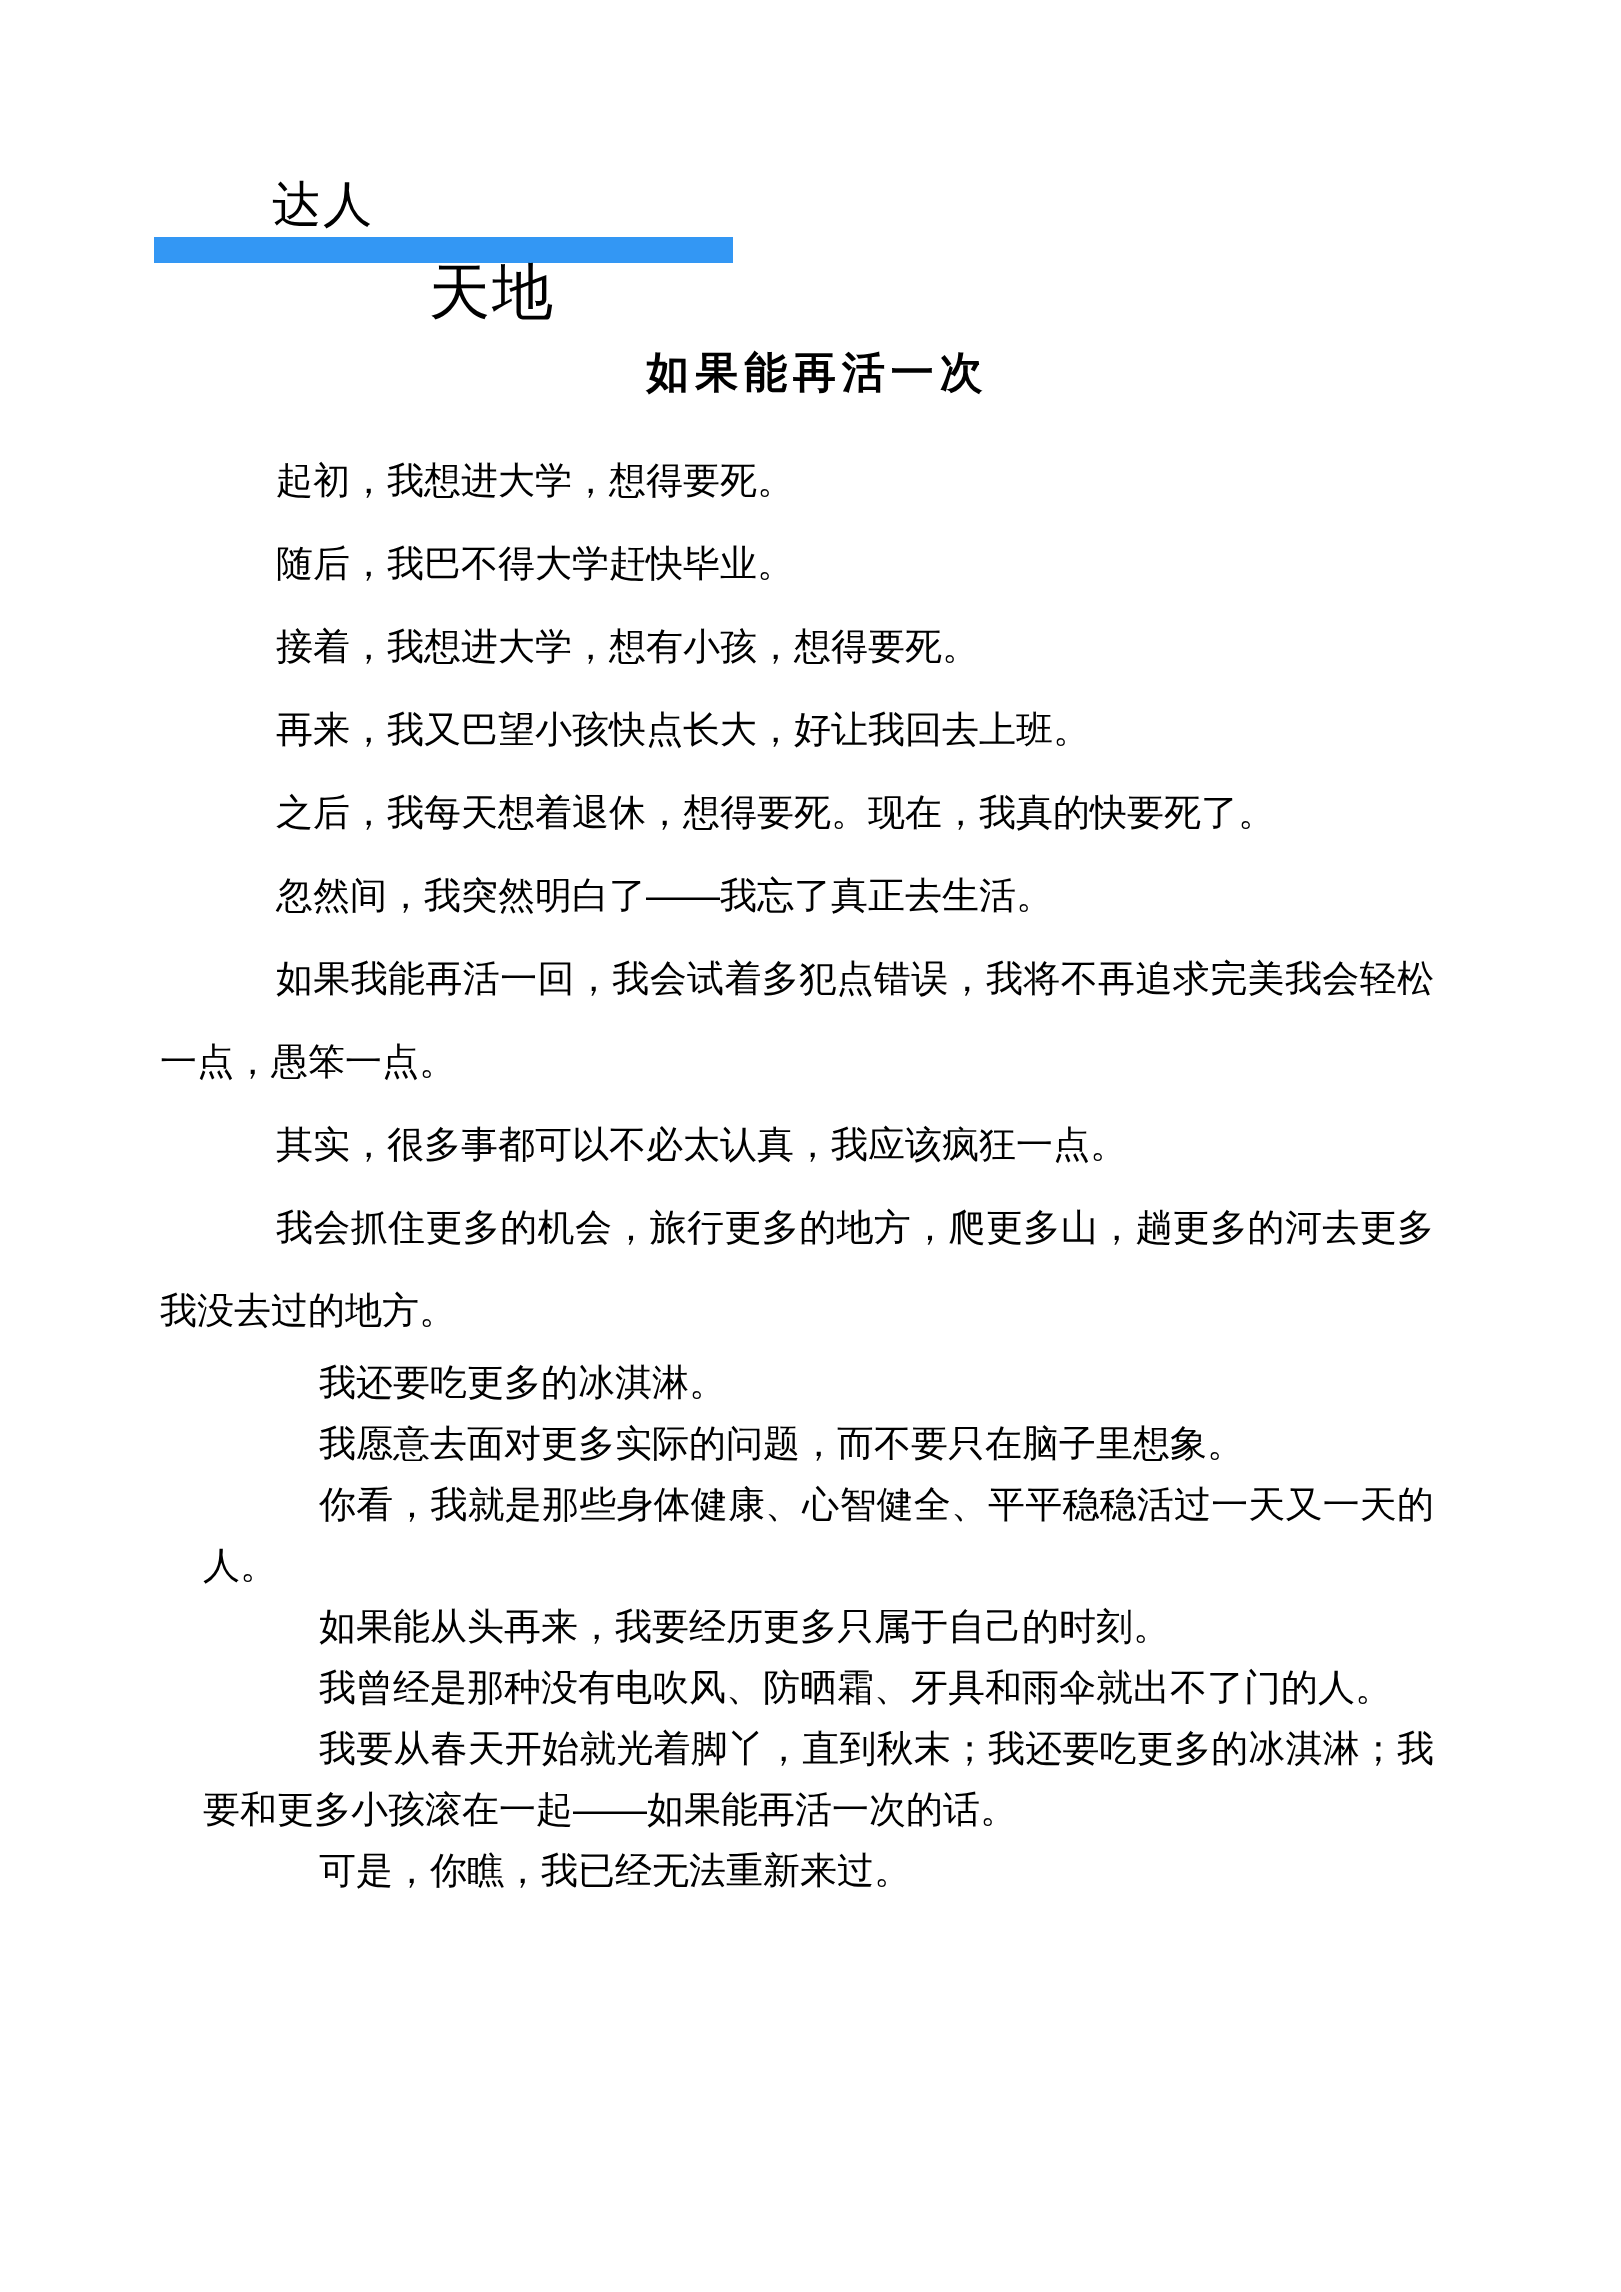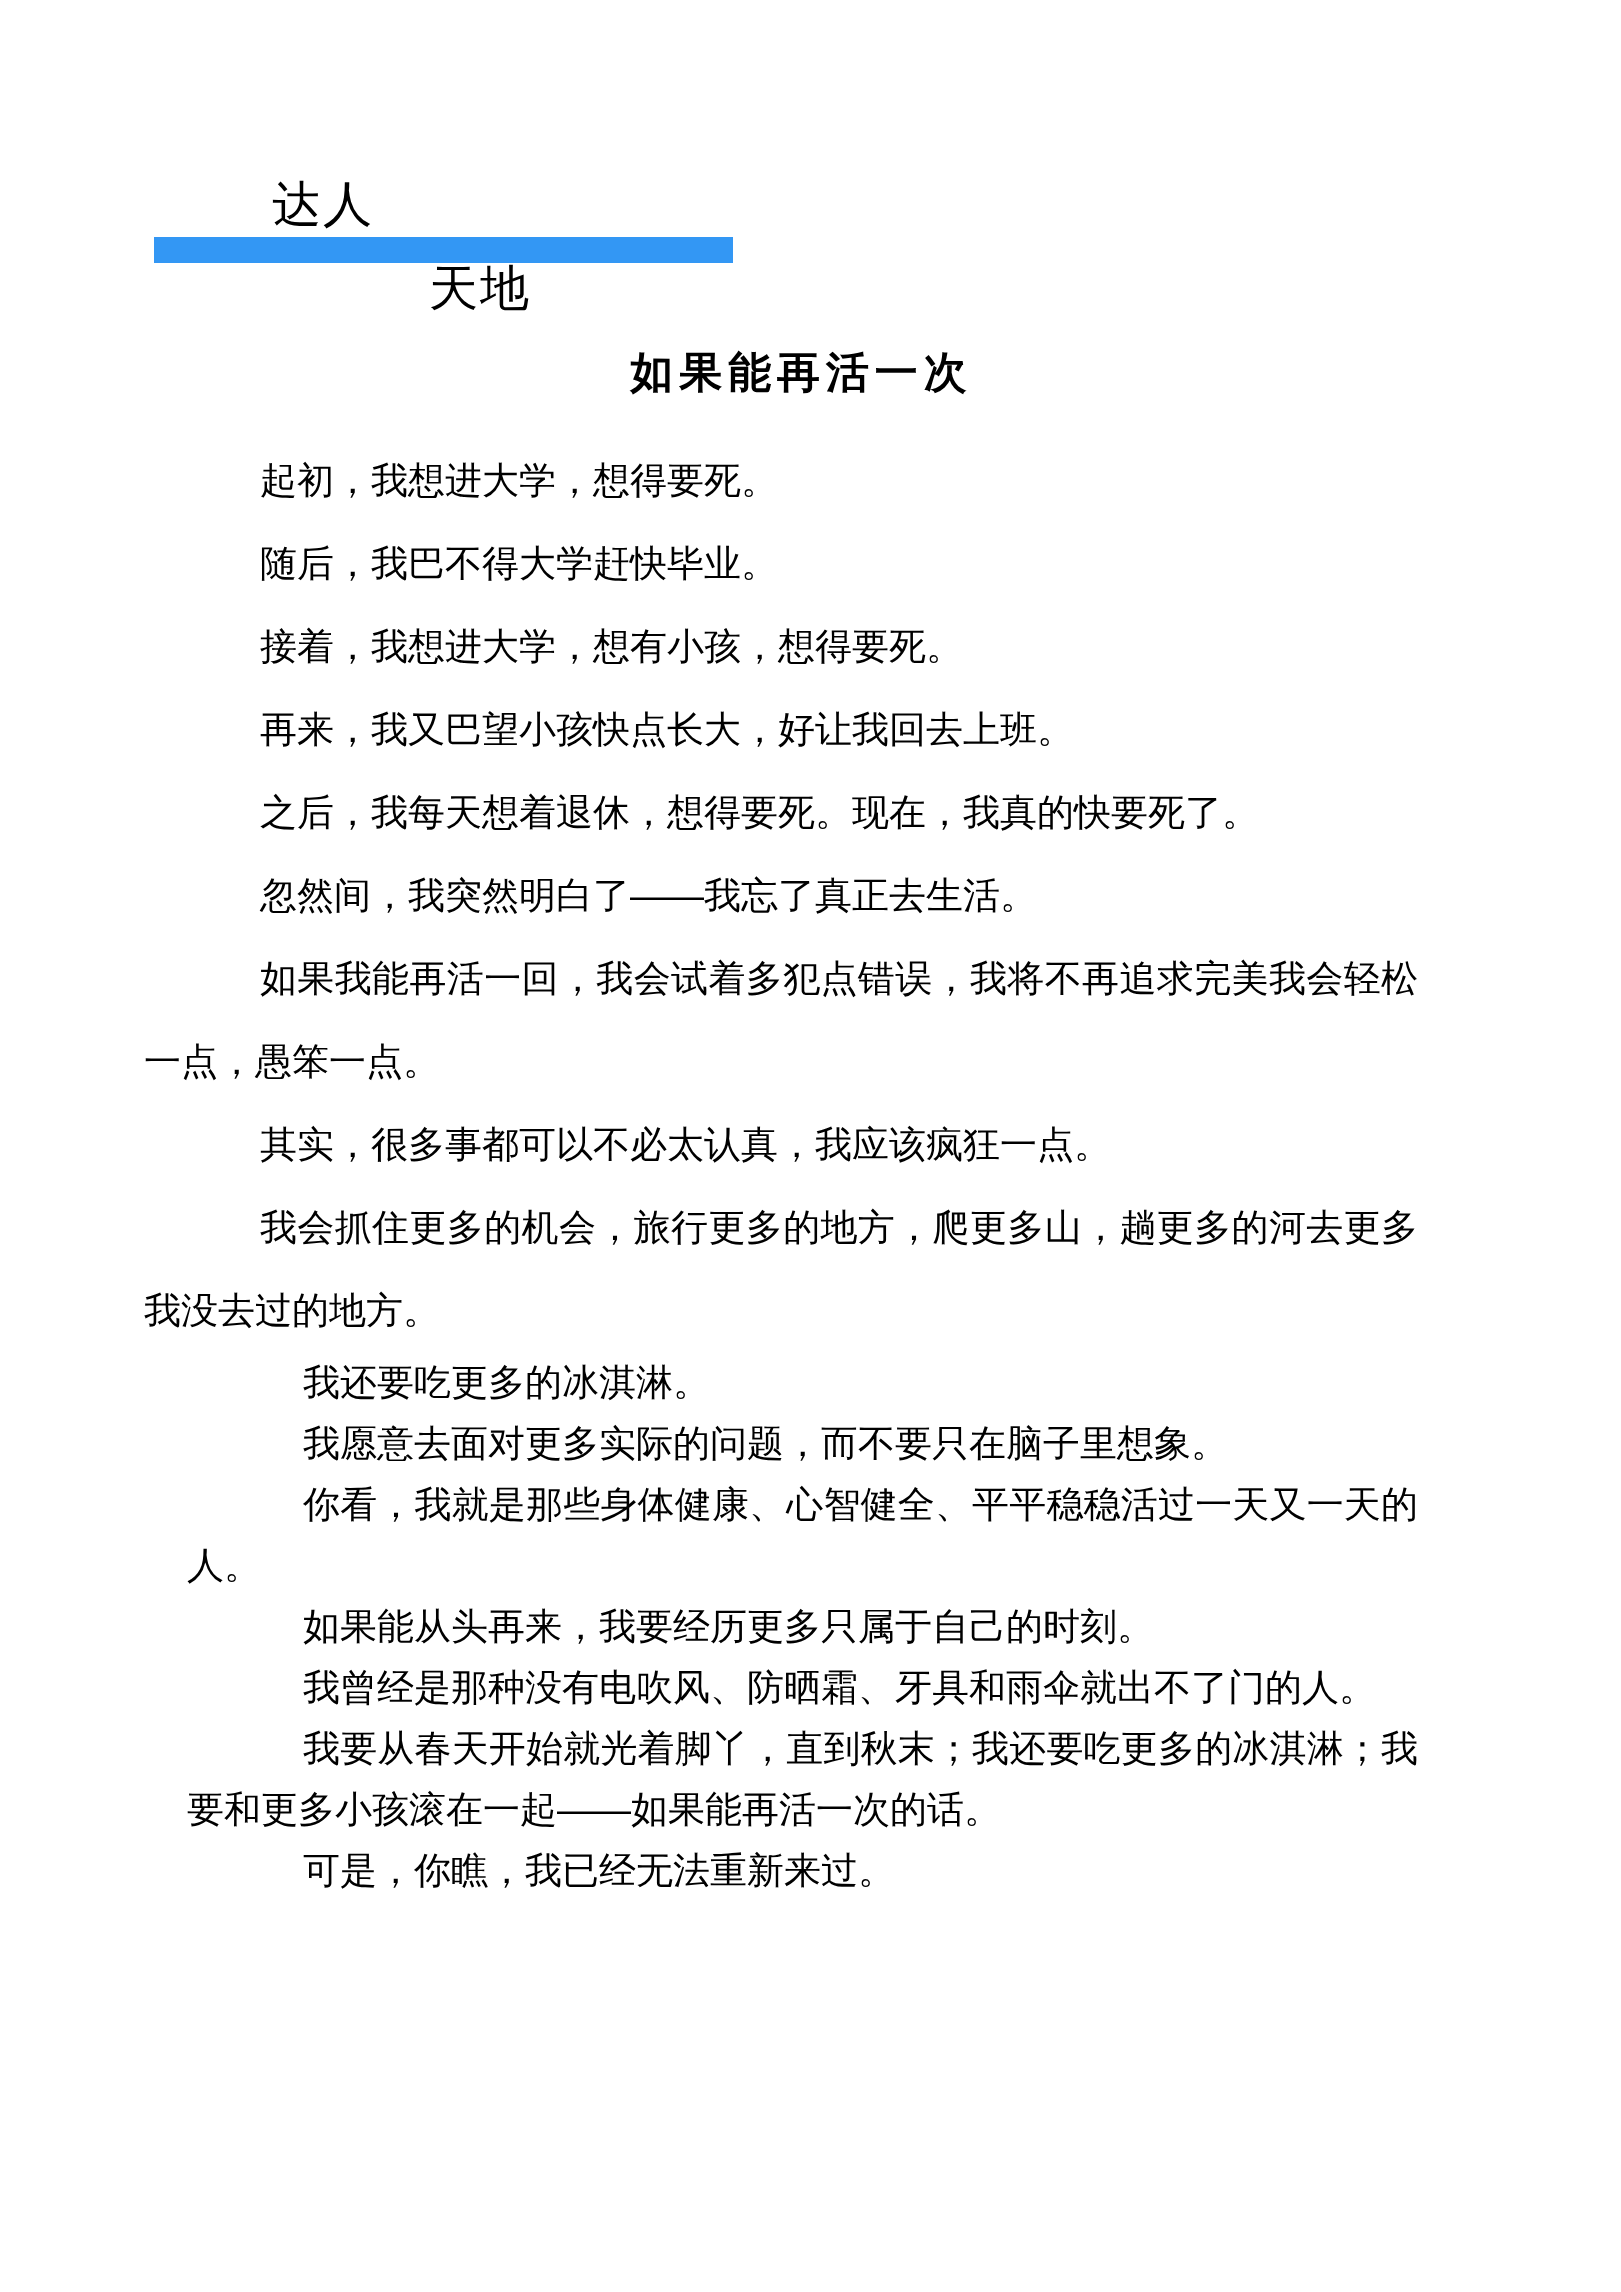--- a/index.html
+++ b/index.html
@@ -30,29 +30,29 @@
     position: absolute;
     left: 154px;
     top: 237px;
     width: 579px;
     height: 25.5px;
   }
   .masthead-line2 {
     position: absolute;
     left: 429px;
     top: 265px;
-    font-family: Liberation Mono, monospace;
-    font-size: 49px;
+    font-family: Liberation Serif, serif;
+    font-size: 61px;
     line-height: 55px;
     letter-spacing: 2px;
     white-space: nowrap;
   }
   .article {
     position: absolute;
-    left: 144px;
+    left: 160px;
     top: 346px;
     width: 1315px;
   }
   .article-title {
     margin: 0 0 41px 0;
     text-align: center;
     font-size: 43px;
     font-weight: bold;
     letter-spacing: 5.9px;
     line-height: 52px;

